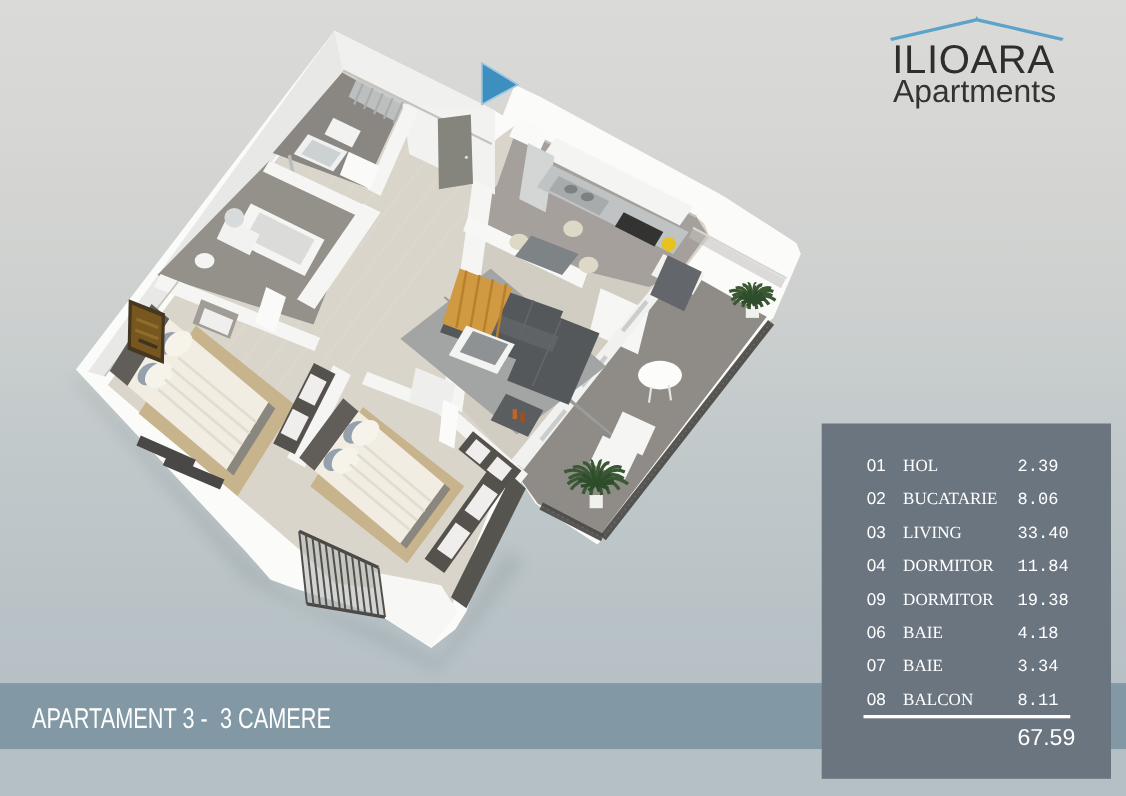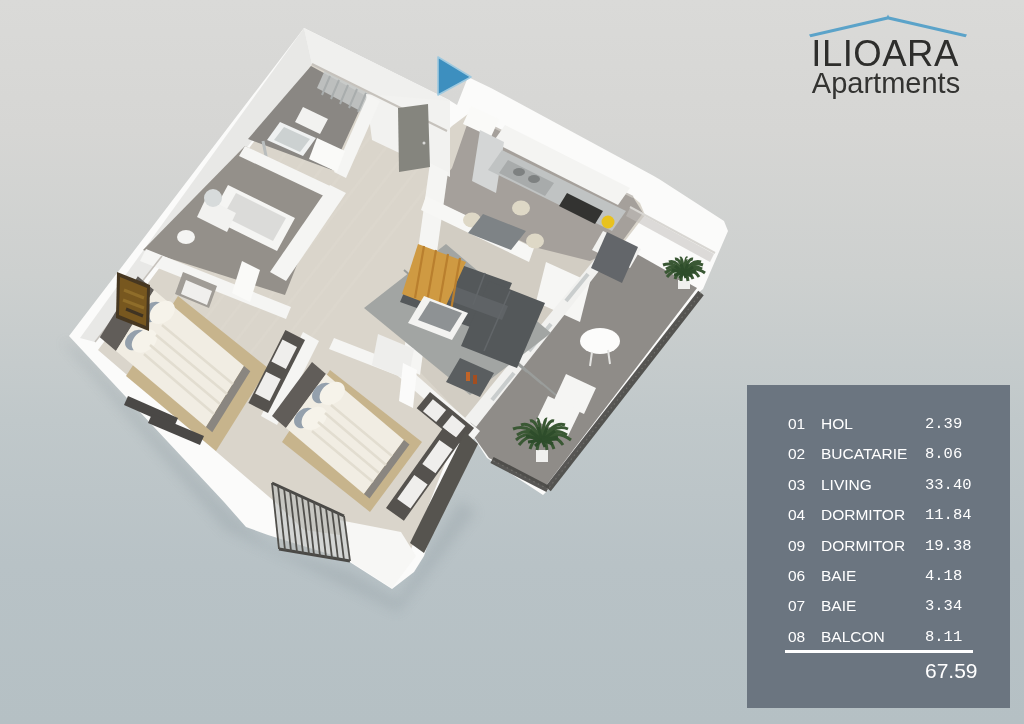--- a/index.html
+++ b/index.html
@@ -5,21 +5,21 @@
   html,body{margin:0;padding:0;}
   #page{position:relative;width:1024px;height:724px;overflow:hidden;
     background:linear-gradient(180deg,#dadad8 0%,#d6d6d4 18%,#cdd0cf 38%,#c0c8ca 58%,#b8c2c6 78%,#b5c0c4 100%);
     font-family:"Liberation Sans", sans-serif;}
   #band{position:absolute;left:0;top:621px;width:1024px;height:60px;background:#8298a5;}
   #band .t{position:absolute;left:29px;top:17px;color:#fff;font-size:26px;white-space:nowrap;
            display:inline-block;transform:scaleX(0.76);transform-origin:0 0;}
   #panel{position:absolute;left:747px;top:385px;width:263px;height:323px;background:#6b7580;}
   .row{position:absolute;color:#fff;font-size:15.5px;}
   .num{position:absolute;left:41px;width:24px;}
-  .lab{position:absolute;left:74px;}
+  .lab{position:absolute;left:74px;font-family:Liberation Serif, serif;}
   .val{position:absolute;left:178px;font-family:Liberation Mono, monospace;}
   #tline{position:absolute;left:785px;top:650px;width:188px;height:3px;background:#fff;}
   #total{position:absolute;left:925px;top:659px;color:#fff;font-size:21px;}
   #logo{position:absolute;left:760px;top:0;width:264px;height:140px;}
 </style>
 </head>
 <body>
 <div id="page">
   <svg id="plan" width="1024" height="724" style="position:absolute;left:0;top:0;filter:blur(0.4px)">
 <defs>
@@ -241,20 +241,23 @@
 <path d="M542,440 L526,436" stroke="#2e4d2b" stroke-width="3" fill="none"></path>
 <path d="M542,440 L530,431" stroke="#2e4d2b" stroke-width="3" fill="none"></path>
 <path d="M542,440 L538,427" stroke="#2e4d2b" stroke-width="3" fill="none"></path>
 <path d="M542,440 L547,428" stroke="#2e4d2b" stroke-width="3" fill="none"></path>
 <path d="M542,440 L555,431" stroke="#2e4d2b" stroke-width="3" fill="none"></path>
 <path d="M542,440 L558,437" stroke="#2e4d2b" stroke-width="3" fill="none"></path>
 <path d="M630.0,208.0 L714.0,254.0 L710.0,262.0 L626.0,216.0 Z" fill="#c2bfbb" opacity="0.55"></path>
 <path d="M630,207 L715,253" stroke="#d8d6d2" stroke-width="2" fill="none"></path>
 <path d="M438,57 L438,95 L471,77 Z" fill="#3d8fbf" stroke="#9ec9df" stroke-width="1.6" stroke-linejoin="round"></path>
 </svg>
+  <div id="band">
+      <span class="t">APARTAMENT 3 -&nbsp; 3 CAMERE</span>
+    </div>
   <div id="panel">
     <div class="row" style="top:30px">
         <span class="num">01</span>
         <span class="lab">HOL</span>
         <span class="val">2.39</span>
       </div>
     <div class="row" style="top:60px">
         <span class="num">02</span>
         <span class="lab">BUCATARIE</span>
         <span class="val">8.06</span>

